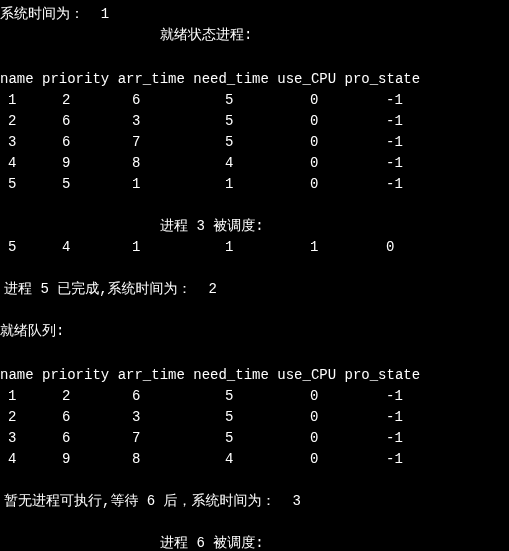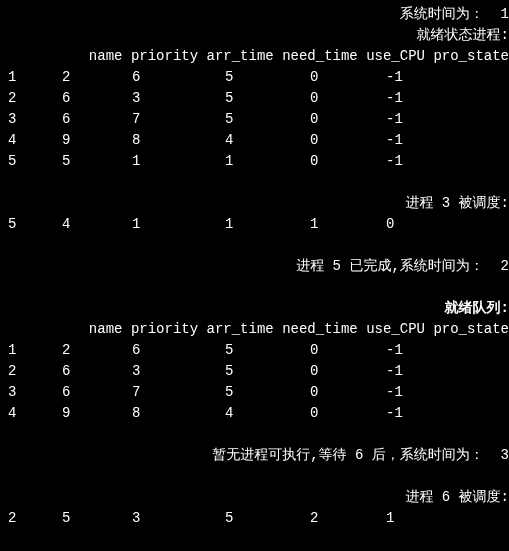--- a/index.html
+++ b/index.html
@@ -13,47 +13,46 @@
       font-family: "Consolas", "Courier New", monospace;
       font-size: 14px;
       line-height: 1.5;
       width: 509px;
       height: 551px;
       overflow: hidden;
       padding: 4px 0;
     }
     .line {
       white-space: pre;
-      text-align: right;
     }
     .row {
       display: flex;
       white-space: pre;
     }
     .cell {
       display: inline-block;
     }
     .c-name { width: 40px; padding-left: 8px; }
     .c-priority { width: 70px; padding-left: 22px; }
     .c-arr { width: 75px; padding-left: 22px; }
     .c-need { width: 85px; padding-left: 40px; }
     .c-cpu { width: 70px; padding-left: 40px; }
     .c-state { width: 80px; padding-left: 46px; }
     .header-row {
       white-space: pre;
-      padding-left: 12px;
+      padding-left: 0;
+      margin-top: 23px;
     }
     .title-center {
+      padding-left: 160px;
     }
     .title-queue {
-      padding-left: 160px;
-      font-weight: bold;
     }
     .msg {
-      padding-left: 10px;
+      padding-left: 4px;
     }
     .blank {
       height: 21px;
     }
   </style>
 </head>
 <body>
 
 <div class="line"><span>系统时间为：</span>  <span>1</span></div>
 <div class="line title-center">就绪状态进程:</div>

